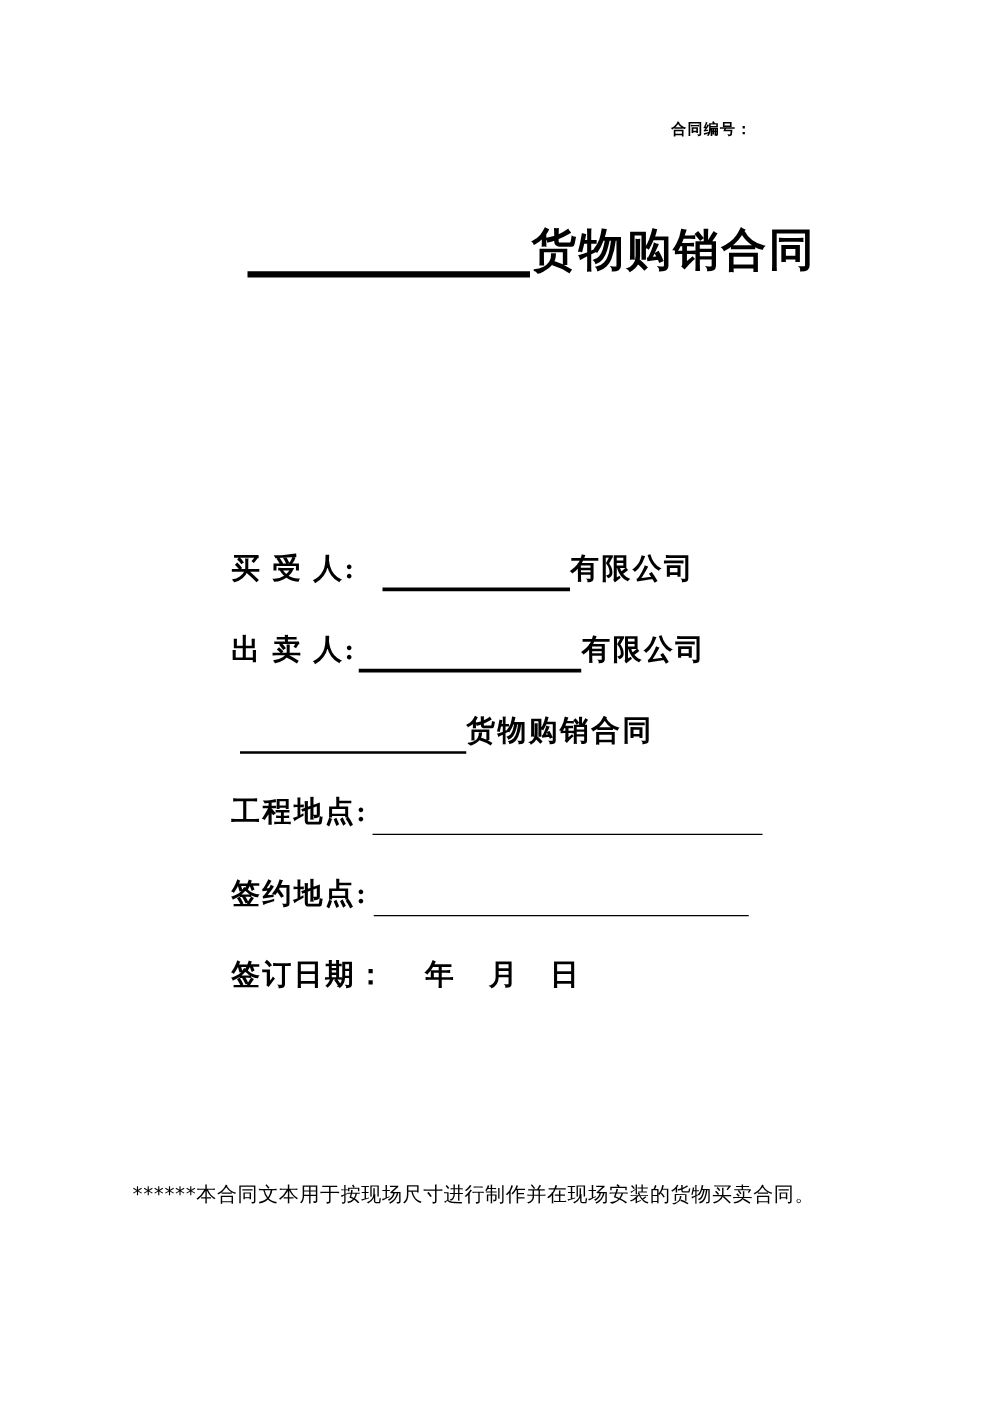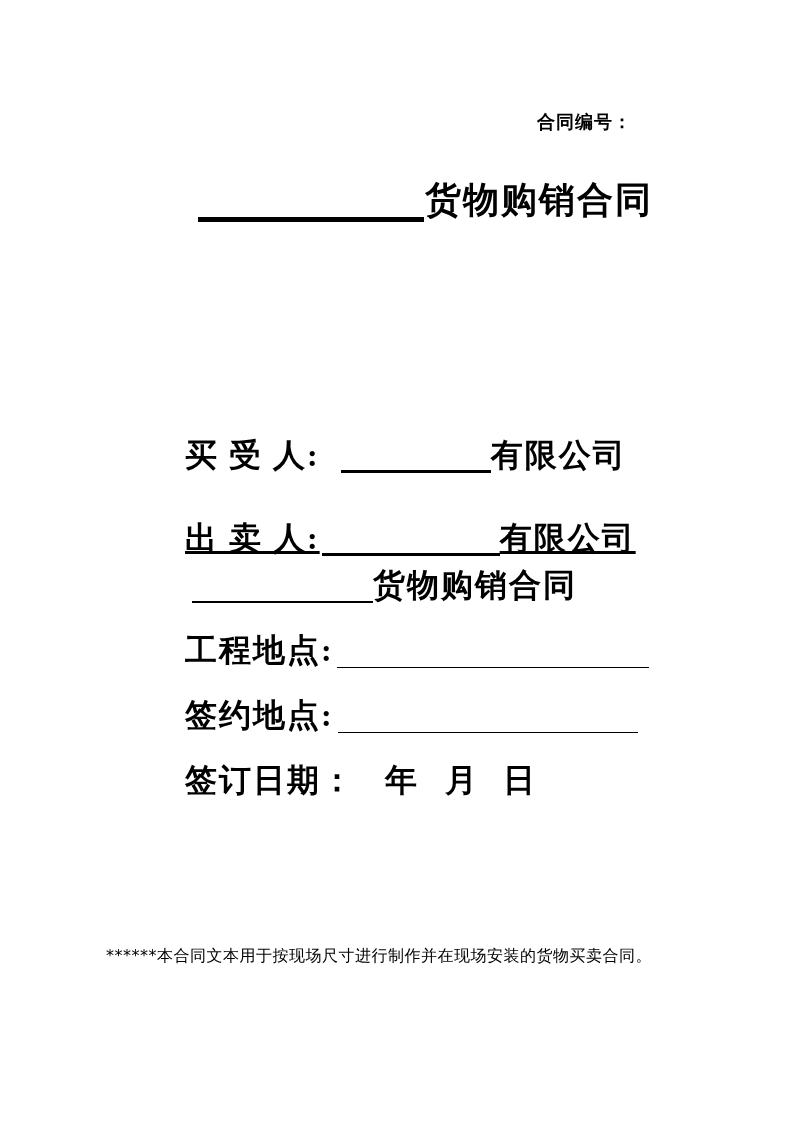--- a/index.html
+++ b/index.html
@@ -14,24 +14,24 @@
     background: #ffffff;
     overflow: hidden;
     font-family: "Liberation Serif", "DejaVu Serif", serif;
     color: #000000;
   }
 
   
   .contract-no {
     position: absolute;
     left: 537px;
-    top: 111px;
+    top: 92px;
     font-family: Liberation Sans, sans-serif;
     font-weight: bold;
-    font-size: 18px;
+    font-size: 12px;
     line-height: 22px;
     letter-spacing: 1px;
     white-space: nowrap;
   }
 
   
   .title-row {
     position: absolute;
     left: 198px;
     top: 176px;
@@ -59,31 +59,31 @@
     position: absolute;
     left: 185px;
     height: 36px;
     display: flex;
     align-items: flex-end;
     white-space: nowrap;
   }
   .row .lbl,
   .row .sfx,
   .row .date-part {
-    font-size: 32px;
+    font-size: 23px;
     font-weight: bold;
     line-height: 36px;
     letter-spacing: 2px;
   }
   .blank {
     display: inline-block;
     height: 8px;
   }
   .row-buyer            { top: 437px; }
-  .row-seller           { top: 520px; text-decoration: underline; }
+  .row-seller           { top: 502px; }
   .row-project-name     { top: 567px; }
   .row-project-location { top: 632px; }
   .row-signing-location { top: 697px; }
   .row-signing-date     { top: 762px; justify-content: center; }
 
   .blank-buyer            { width: 150px; margin-left: 21px; border-bottom: 3px solid #000; }
   .blank-seller           { width: 178px; margin-left: 2px;  border-bottom: 3px solid #000; }
   .blank-project-name     { width: 181px; margin-left: 7px;  border-bottom: 2.5px solid #000; }
   .blank-project-location { width: 312px; margin-left: 3px;  border-bottom: 1.6px solid #000; }
   .blank-signing-location { width: 300px; margin-left: 4px;  border-bottom: 1.6px solid #000; }

